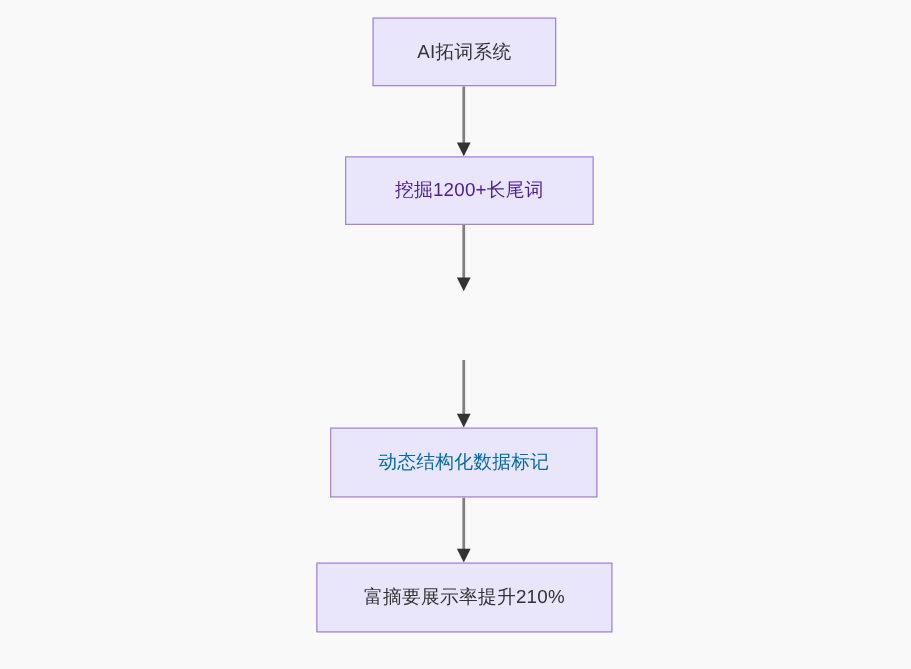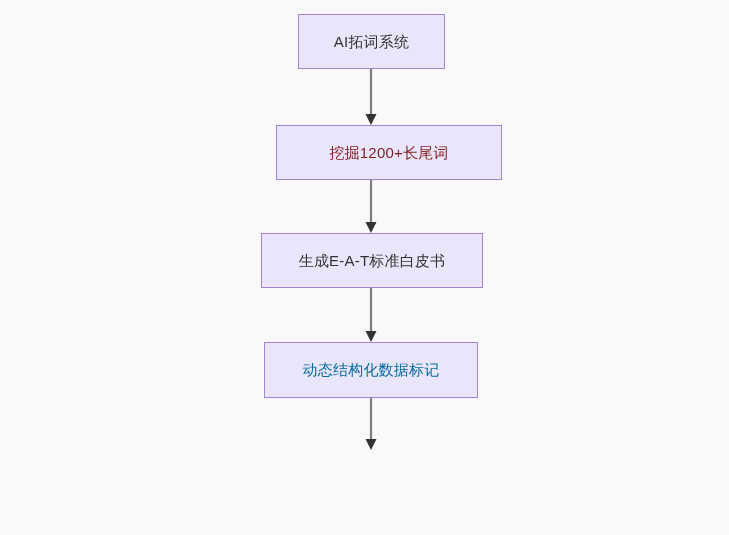--- a/index.html
+++ b/index.html
@@ -73,23 +73,23 @@
   <div class="edge" style="left: 359px; top: 398px;">
     <svg width="24" height="52" viewBox="0 0 24 52">
       <line x1="12" y1="0" x2="12" y2="42" stroke="#7f7f7f" stroke-width="2.2"></line>
       <polygon points="12,52 6.5,41 17.5,41" fill="#333333"></polygon>
     </svg>
   </div>
 
   <div class="node" style="left: 298px; top: 14px; width: 147px; height: 55px; background: rgb(233, 230, 251); border-color: rgb(164, 132, 214); color: rgb(51, 51, 51);">
     <span class="node-label">AI拓词系统</span>
   </div>
-  <div class="node" style="left: 276px; top: 125px; width: 226px; height: 55px; background: rgb(233, 230, 251); border-color: rgb(164, 132, 214); color: #7f1d1d;">
+  <div class="node" style="left: 276px; top: 125px; width: 199px; height: 55px; background: rgb(233, 230, 251); border-color: rgb(164, 132, 214); color: #4c1d95;">
     <span class="node-label">挖掘1200+长尾词</span>
-  </div>
-  <div class="node" style="left: 261px; top: 233px; width: 222px; height: 55px; background: rgb(233, 230, 251); border-color: rgb(164, 132, 214); color: rgb(51, 51, 51);">
-    <span class="node-label">生成E-A-T标准白皮书</span>
   </div>
   <div class="node" style="left: 264px; top: 342px; width: 214px; height: 56px; background: rgb(233, 230, 251); border-color: rgb(164, 132, 214); color: #0369a1;">
     <span class="node-label">动态结构化数据标记</span>
+  </div>
+  <div class="node" style="left: 253px; top: 450px; width: 237px; height: 56px; background: rgb(233, 230, 251); border-color: rgb(164, 132, 214); color: rgb(51, 51, 51);">
+    <span class="node-label">富摘要展示率提升210%</span>
   </div>
 
 </div>
 
 </body></html>

